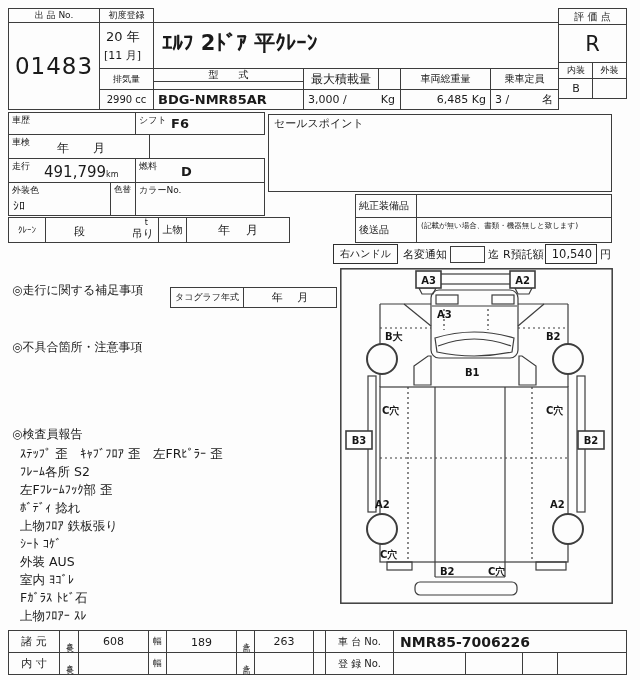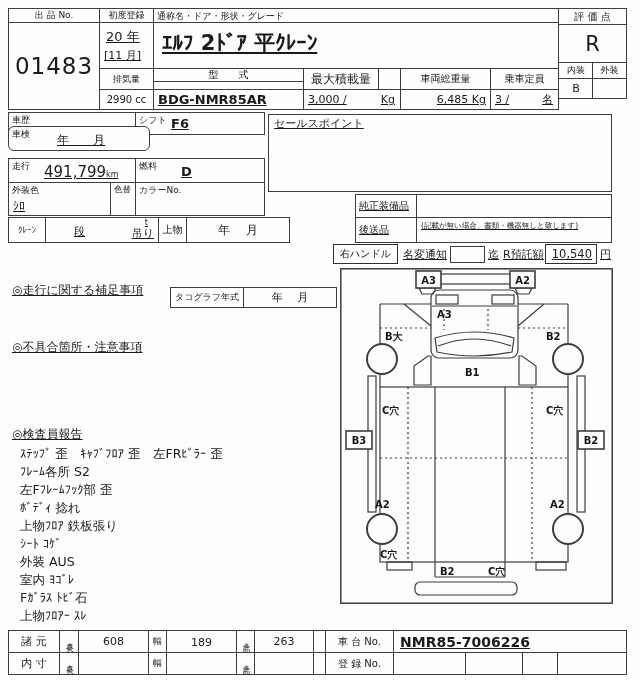--- a/index.html
+++ b/index.html
@@ -3,21 +3,21 @@
 <meta charset="utf-8">
 <style>
   html,body{margin:0;padding:0;background:#e8e8e8;}
   .page{
     position:relative;width:640px;height:680px;background:#fdfdfd;
     font-family:"DejaVu Sans","Liberation Sans",sans-serif;
     color:#1a1a1a;overflow:hidden;
   }
   .bx{position:absolute;border:1px solid #3d3d3d;box-sizing:border-box;background:#fdfdfd;}
   .bx2{position:absolute;border:2px solid #2f2f2f;box-sizing:border-box;background:#fdfdfd;}
-  .tx{position:absolute;white-space:pre;line-height:1.1;text-decoration:underline;}
+  .tx{position:absolute;white-space:pre;line-height:1.1;}
   .cen{display:flex;align-items:center;justify-content:center;text-align:center;}
   .corner{position:absolute;top:1px;left:3px;font-size:9px;white-space:pre;}
   .vert{writing-mode:vertical-rl;text-orientation:upright;font-size:8px;line-height:1;letter-spacing:-1px;}
   .rline{position:absolute;left:20px;font-size:12.5px;white-space:pre;font-weight:500;}
   svg text{font-family:"DejaVu Sans","Liberation Sans",sans-serif;font-weight:bold;fill:#151515;}
 </style>
 </head>
 <body>
 
 <div class="page">
@@ -30,23 +30,20 @@
     </div>
 
   <div class="bx cen" style="left:99px;top:8px;width:55px;height:15px;font-size:9px;">
       <span>初度登録</span>
     </div>
   <div class="bx" style="left:99px;top:22px;width:55px;height:47px;">
     <div class="tx" style="left:6px;top:7px;font-size:13px;">20 年</div>
     <div class="tx" style="left:4px;top:27px;font-size:11px;">[11 月]</div>
   </div>
 
-  <div class="bx" style="left:153px;top:8px;width:406px;height:15px;">
-      <div class="corner">通称名・ドア・形状・グレード</div>
-    </div>
   <div class="bx" style="left:153px;top:22px;width:406px;height:47px;text-align:right;">
     <div class="tx" style="left:8px;top:9px;font-size:21px;font-weight:bold;">ｴﾙﾌ 2ﾄﾞｱ 平ｸﾚｰﾝ</div>
   </div>
 
   <div class="bx cen" style="left:99px;top:68px;width:55px;height:22px;font-size:9px;">
       <span>排気量</span>
     </div>
   <div class="bx cen" style="left:99px;top:89px;width:55px;height:21px;font-size:10px;">
       <span>2990 cc</span>
     </div>
@@ -101,21 +98,21 @@
     </div>
 
   <div class="bx" style="left:8px;top:112px;width:128px;height:23px;">
       <div class="corner">車歴</div>
     </div>
   <div class="bx" style="left:135px;top:112px;width:130px;height:23px;">
     <div class="corner">シフト</div>
     <div class="tx" style="left:35px;top:4px;font-size:13px;font-weight:bold;">F6</div>
   </div>
 
-  <div class="bx" style="left:8px;top:126px;width:142px;height:25px;border-radius:6px;">
+  <div class="bx" style="left:8px;top:134px;width:142px;height:25px;">
     <div class="corner">車検</div>
     <div class="tx" style="left:48px;top:7px;font-size:12px;">年　　月</div>
   </div>
 
   <div class="bx" style="left:8px;top:158px;width:128px;height:25px;">
     <div class="corner">走行</div>
     <div class="tx" style="left:35px;top:5px;font-size:15px;"><span>491,799</span><span style="font-size:8px;">km</span></div>
   </div>
   <div class="bx" style="left:135px;top:158px;width:130px;height:25px;">
     <div class="corner">燃料</div>

